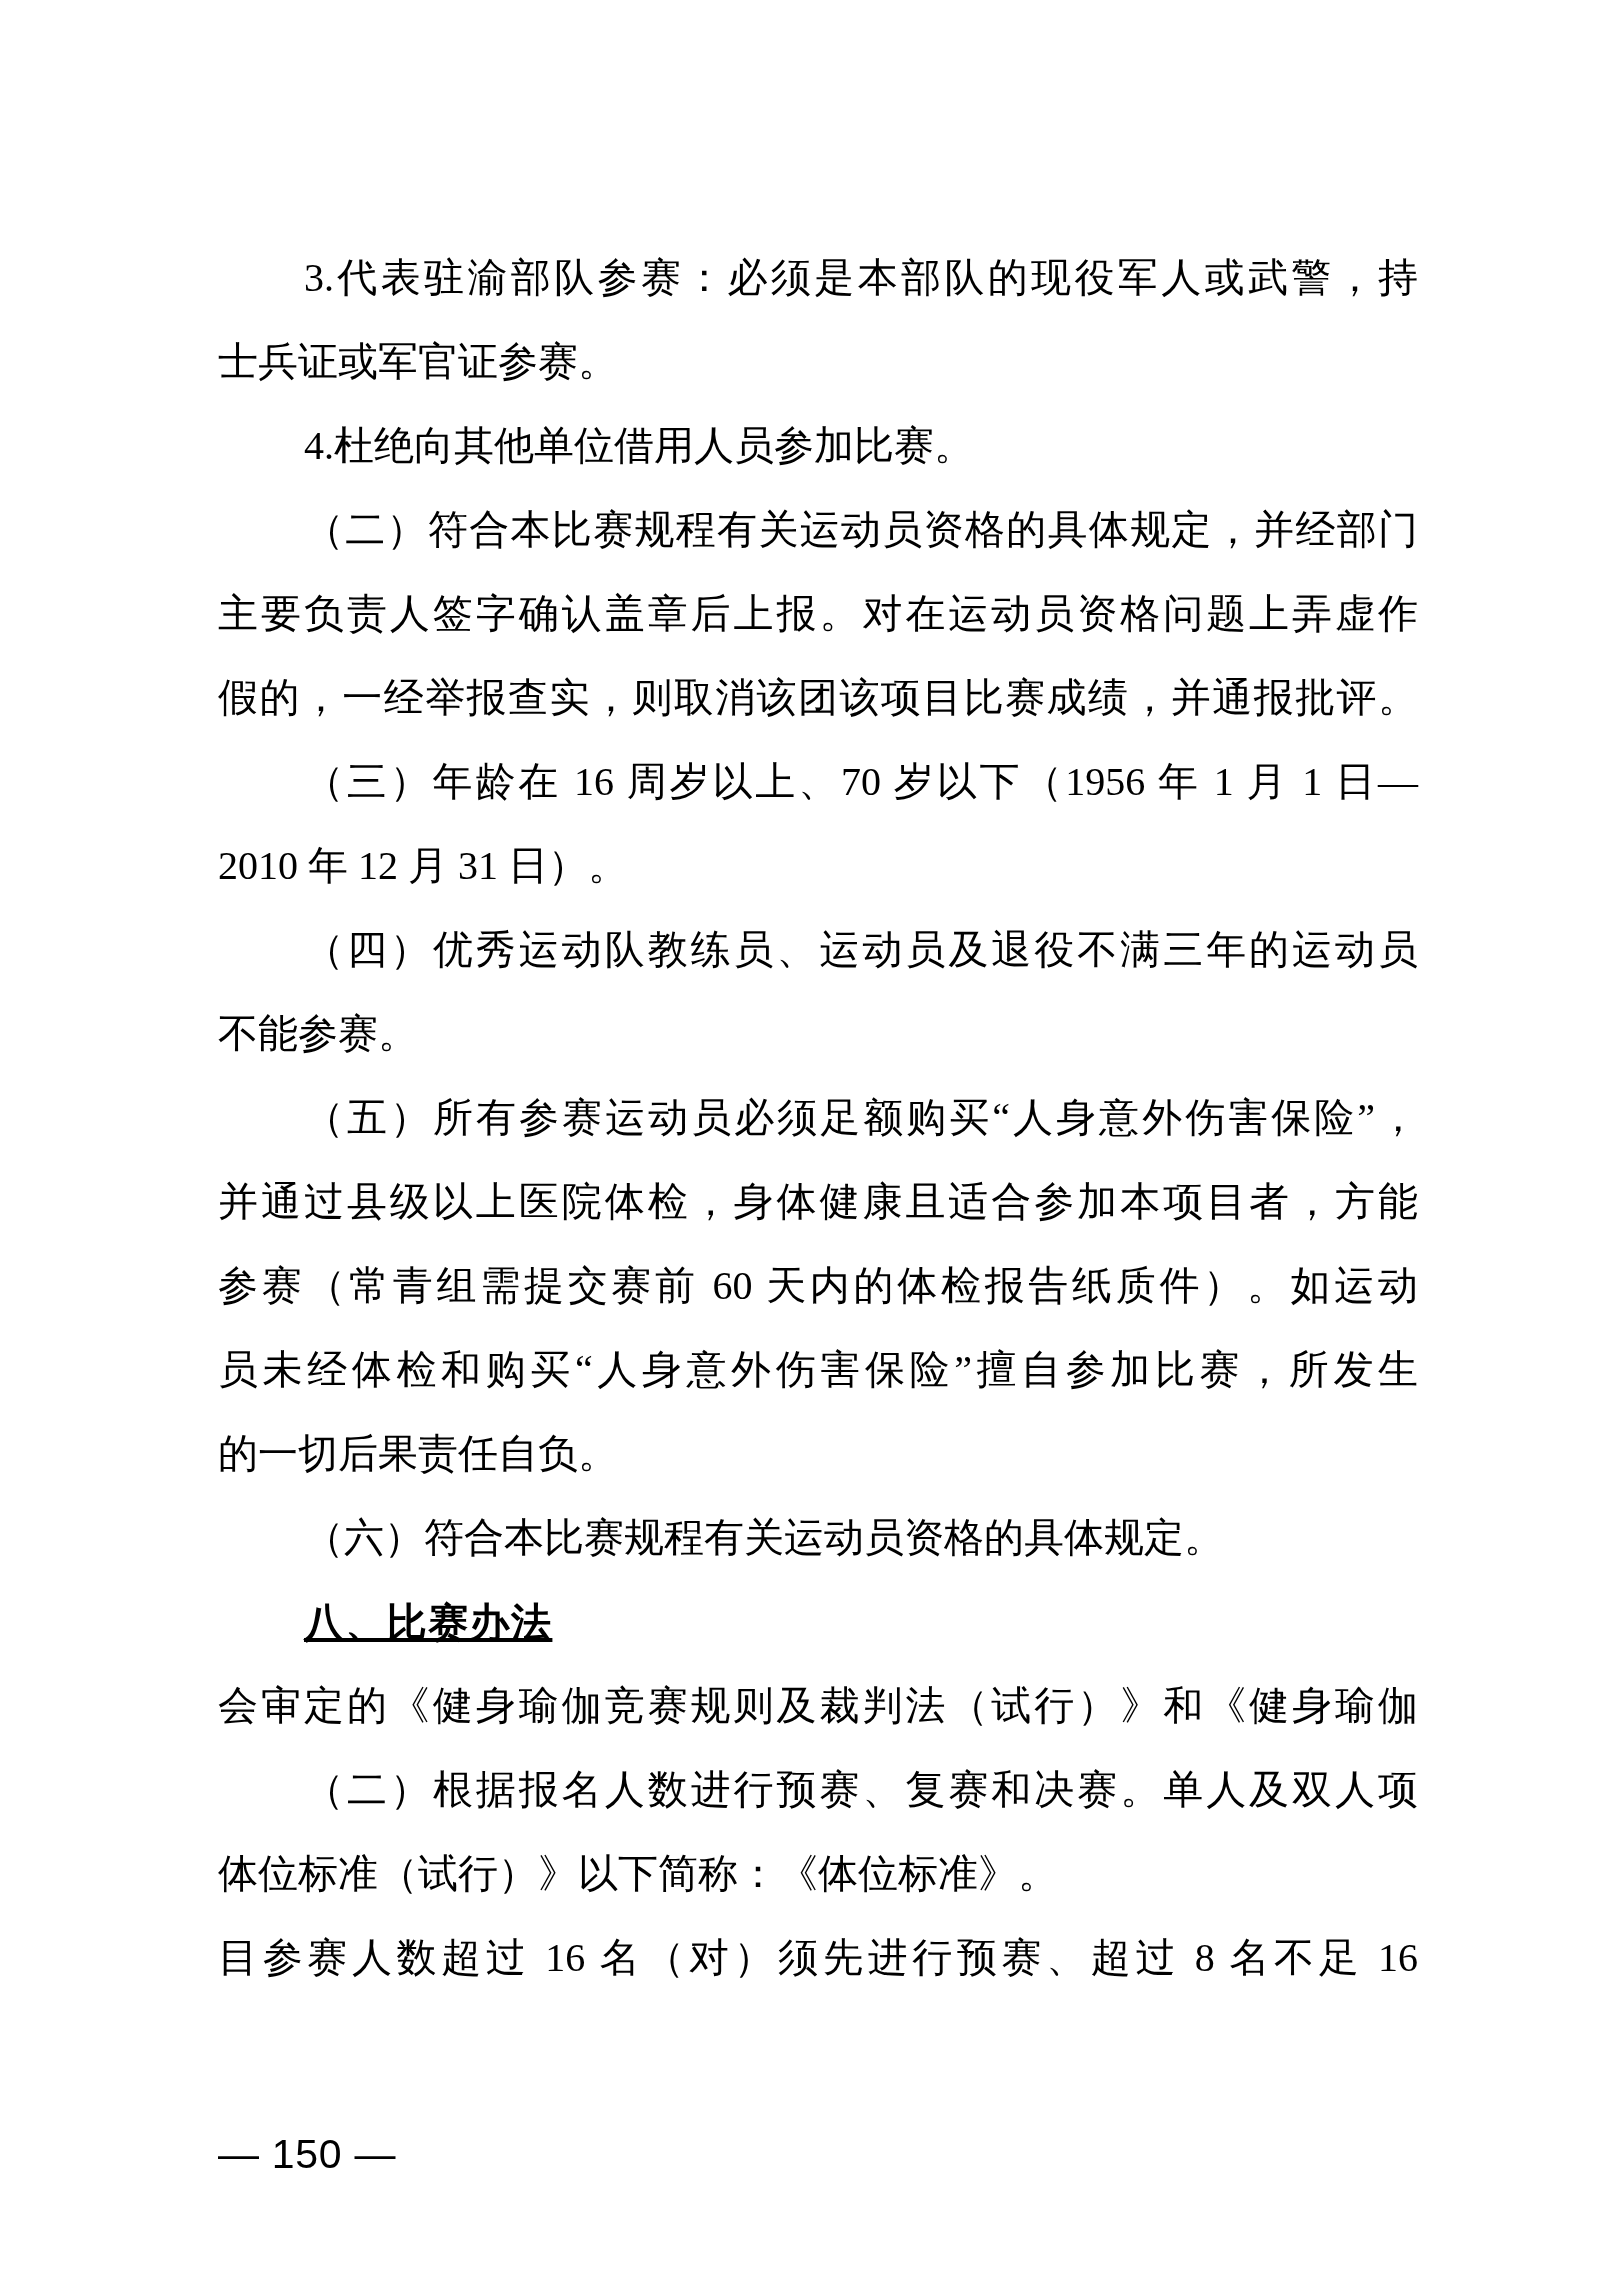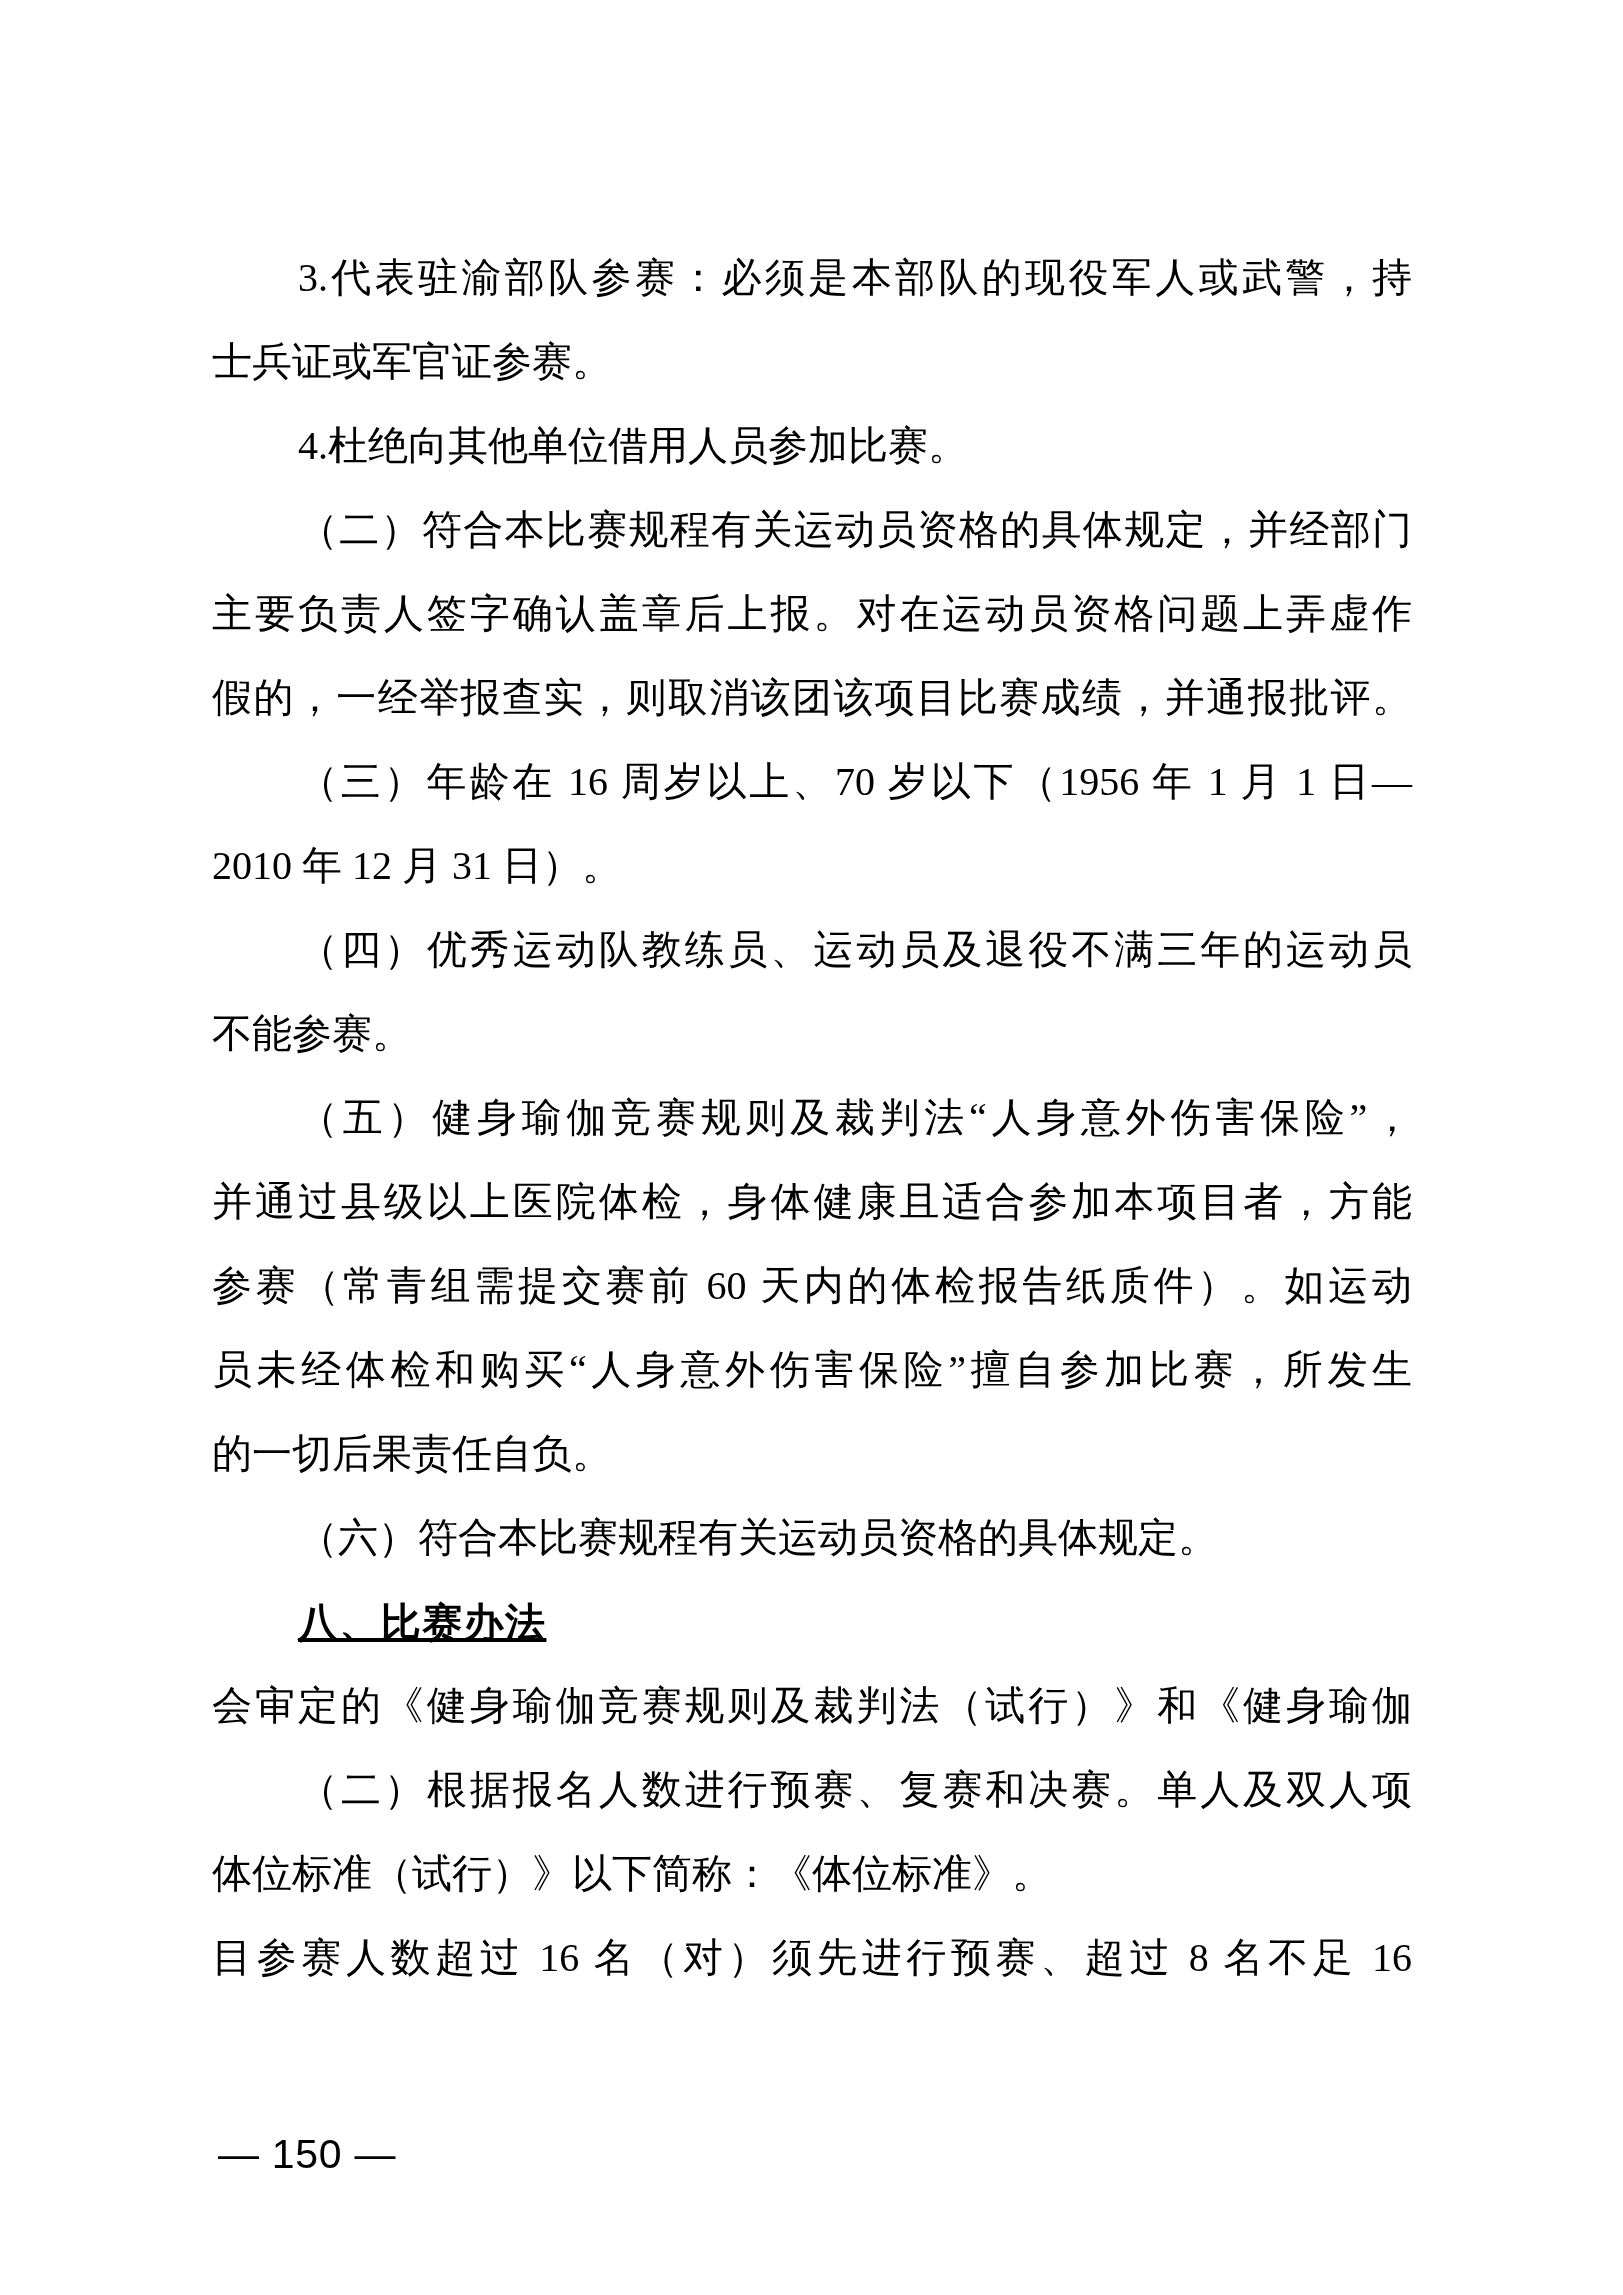--- a/index.html
+++ b/index.html
@@ -11,21 +11,21 @@
   .page {
     position: relative;
     width: 1623px;
     height: 2295px;
     background: #ffffff;
     overflow: hidden;
     color: #000000;
   }
   .content {
     position: absolute;
-    left: 212px;
+    left: 218px;
     top: 236px;
     width: 1200px;
     font-family: "Liberation Serif", "DejaVu Serif", serif;
     font-size: 40px;
     line-height: 84px;
     color: #000000;
   }
   p.ln {
     margin: 0;
     padding: 0;
@@ -66,21 +66,21 @@
     <p class="ln ind jst">3.代表驻渝部队参赛：必须是本部队的现役军人或武警，持</p>
     <p class="ln">士兵证或军官证参赛。</p>
     <p class="ln ind">4.杜绝向其他单位借用人员参加比赛。</p>
     <p class="ln ind jst">（二）符合本比赛规程有关运动员资格的具体规定，并经部门</p>
     <p class="ln jst">主要负责人签字确认盖章后上报。对在运动员资格问题上弄虚作</p>
     <p class="ln jst">假的，一经举报查实，则取消该团该项目比赛成绩，并通报批评。</p>
     <p class="ln ind jst">（三）年龄在 16 周岁以上、70 岁以下（1956 年 1 月 1 日—</p>
     <p class="ln">2010 年 12 月 31 日）。</p>
     <p class="ln ind jst">（四）优秀运动队教练员、运动员及退役不满三年的运动员</p>
     <p class="ln">不能参赛。</p>
-    <p class="ln ind jst">（五）健身瑜伽竞赛规则及裁判法“人身意外伤害保险”，</p>
+    <p class="ln ind jst">（五）所有参赛运动员必须足额购买“人身意外伤害保险”，</p>
     <p class="ln jst">并通过县级以上医院体检，身体健康且适合参加本项目者，方能</p>
     <p class="ln jst">参赛（常青组需提交赛前 60 天内的体检报告纸质件）。如运动</p>
     <p class="ln jst">员未经体检和购买“人身意外伤害保险”擅自参加比赛，所发生</p>
     <p class="ln">的一切后果责任自负。</p>
     <p class="ln ind">（六）符合本比赛规程有关运动员资格的具体规定。</p>
     <p class="ln ind hd">八、比赛办法</p>
     <p class="ln jst">会审定的《健身瑜伽竞赛规则及裁判法（试行）》和《健身瑜伽</p>
     <p class="ln ind jst">（二）根据报名人数进行预赛、复赛和决赛。单人及双人项</p>
     <p class="ln">体位标准（试行）》以下简称：《体位标准》。</p>
     <p class="ln jst">目参赛人数超过 16 名（对）须先进行预赛、超过 8 名不足 16</p>

